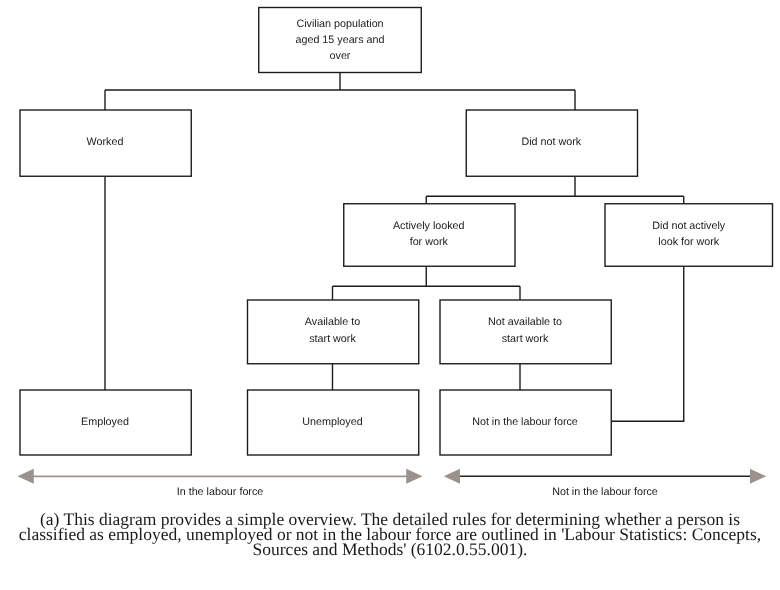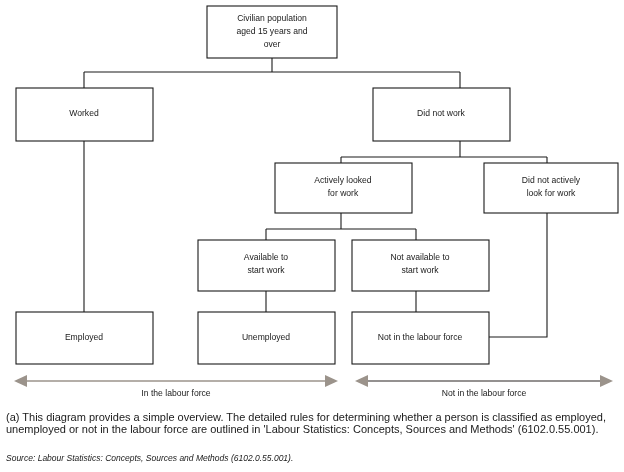--- a/index.html
+++ b/index.html
@@ -67,25 +67,26 @@
   .arrow-head-dark {
     fill: #9b938b;
   }
   .notes {
     position: absolute;
     left: 6px;
     top: 411px;
     width: 612px;
   }
   .footnote {
-    font-family: Liberation Sans, sans-serif;
-    font-size: 11px;
+    font-family: Liberation Serif, serif;
+    font-size: 14px;
     line-height: 12.2px;
     color: #1a1a1a;
     margin: 0;
+    text-align: center;
   }
   .source-line {
     font-family: "Liberation Sans", sans-serif;
     font-size: 8.5px;
     font-style: italic;
     color: #1a1a1a;
     margin: 0;
     position: absolute;
     left: 6px;
     top: 453px;
@@ -193,15 +194,14 @@
       <polygon class="arrow-head-dark" points="613,381 600,375 600,387"></polygon>
       <text class="span-label" x="484" y="396">Not in the labour force</text>
     </g>
 
   </svg>
 
   <div class="notes">
     <p class="footnote">(a) This diagram provides a simple overview. The detailed rules for determining whether a person is classified as employed, unemployed or not in the labour force are outlined in 'Labour Statistics: Concepts, Sources and Methods' (6102.0.55.001).</p>
   </div>
 
-  <p class="source-line">Source: Labour Statistics: Concepts, Sources and Methods (6102.0.55.001).</p>
 
 </div>
 
 </body></html>

